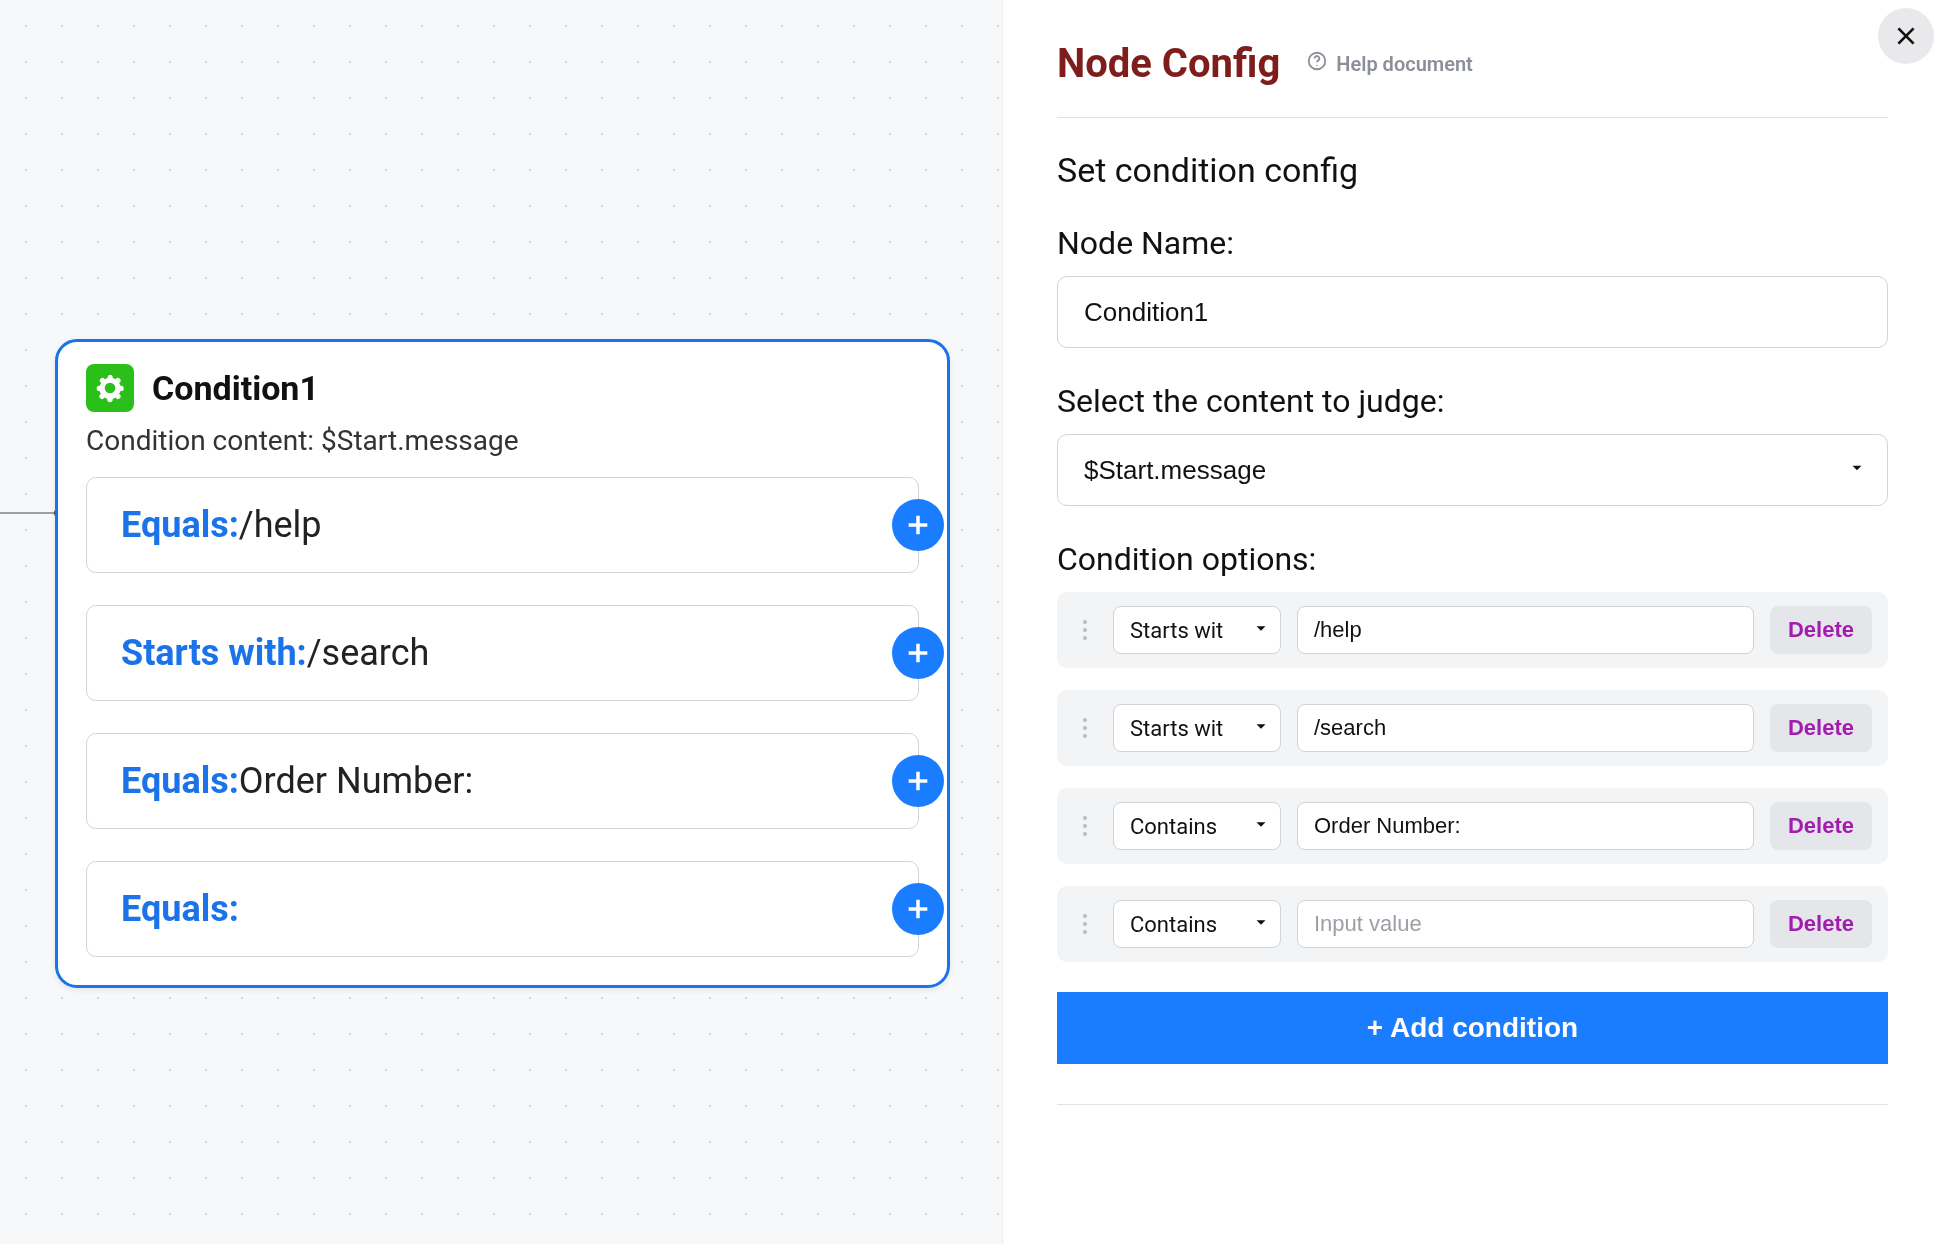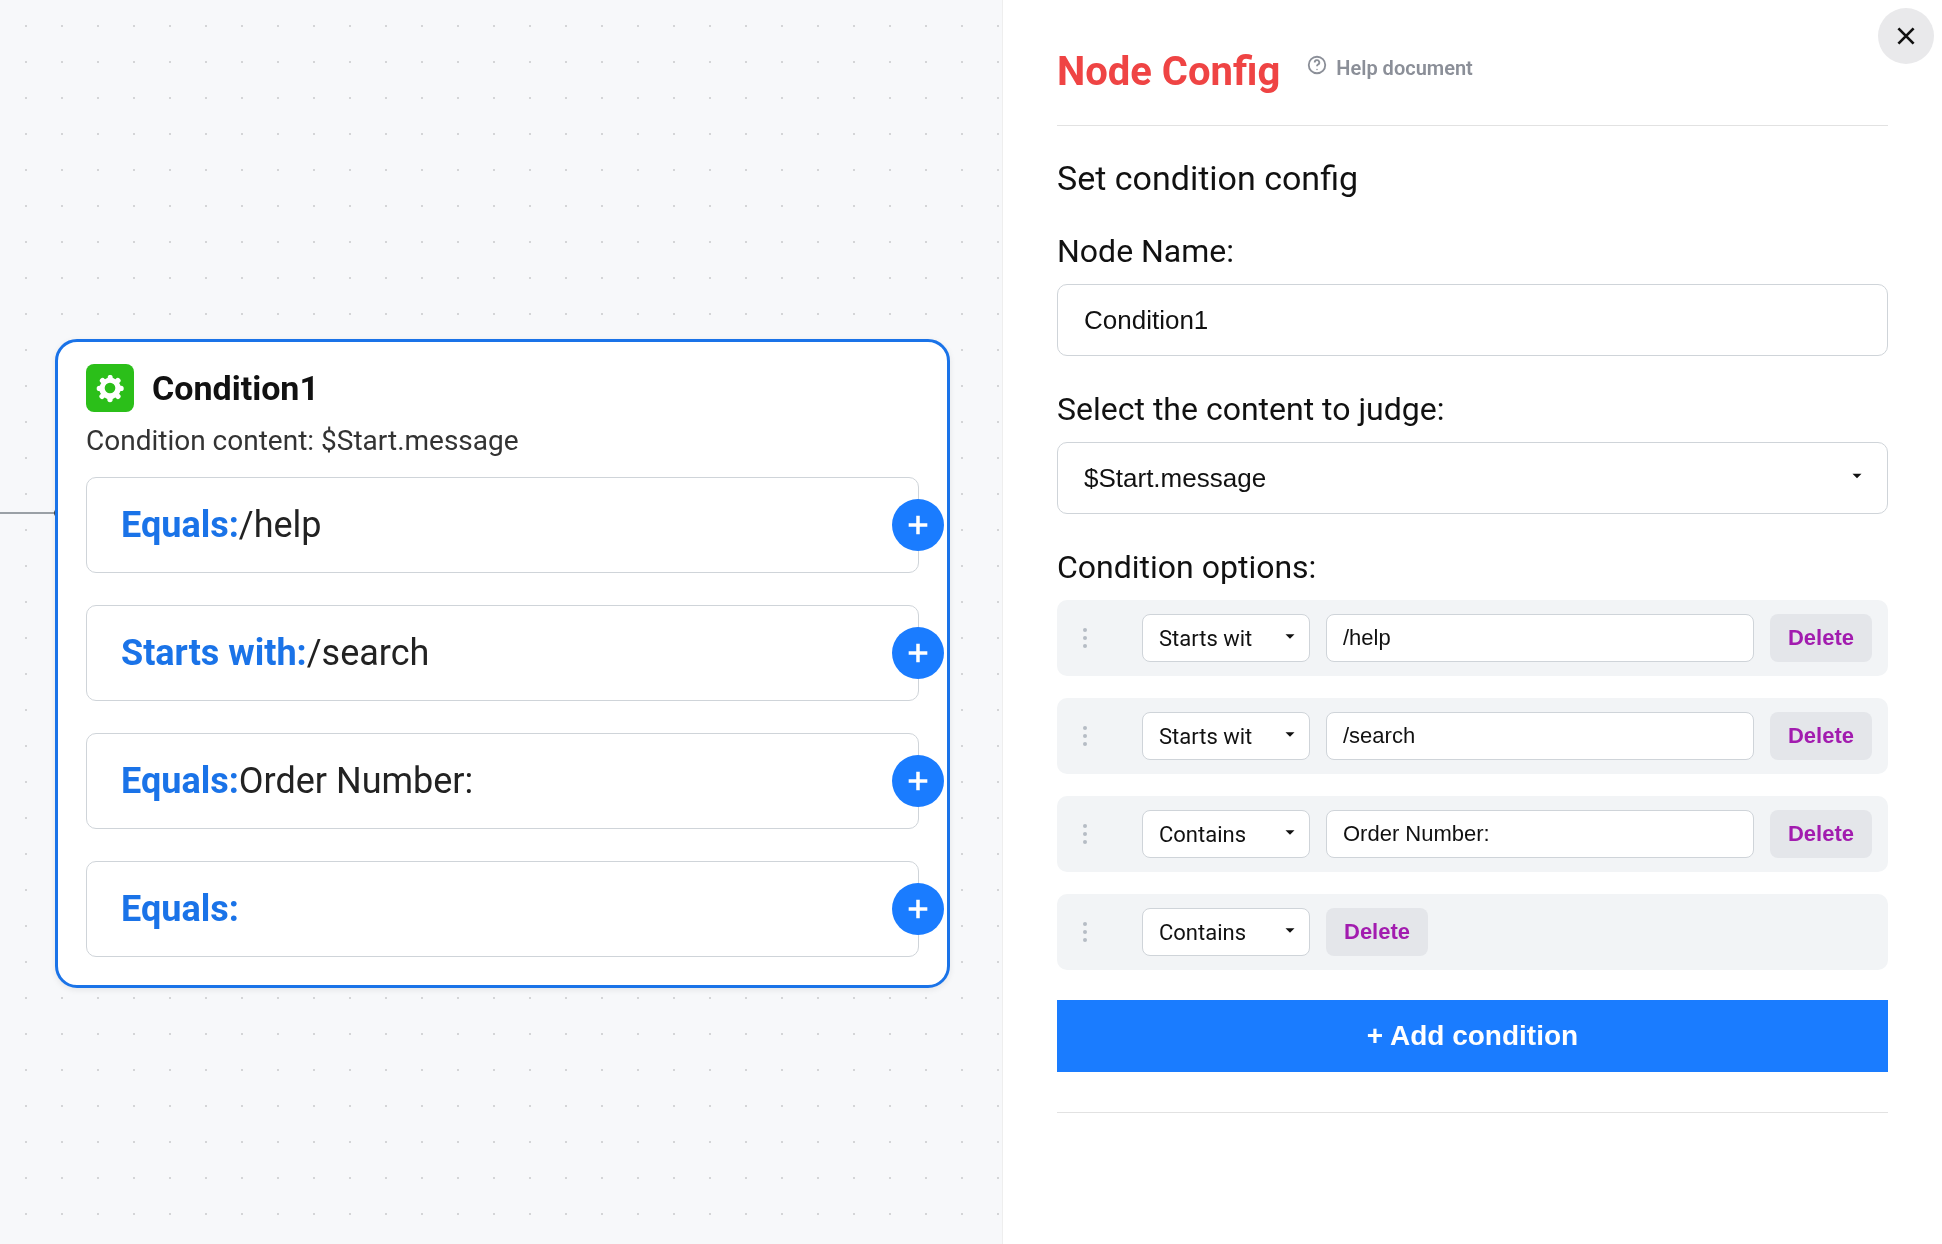--- a/index.html
+++ b/index.html
@@ -112,21 +112,21 @@
     border-radius: 50%;
     background: #e9e9eb;
     display: flex;
     align-items: center;
     justify-content: center;
     cursor: pointer;
   }
   .close svg { width: 26px; height: 26px; stroke: #111; stroke-width: 2.5; fill: none; }
 
   .panel-header { display: flex; align-items: center; gap: 26px; padding-bottom: 30px; border-bottom: 1px solid #e2e2e2; }
-  .panel-title { font-size: 40px; font-weight: 700; color: #ef4444; margin-top: 8px; }
+  .panel-title { font-size: 40px; font-weight: 700; color: #7f1d1d; }
   .help {
     display: flex;
     align-items: center;
     gap: 8px;
     font-size: 20px;
     font-weight: 600;
     color: #8b8f98;
     cursor: pointer;
   }
   .help svg { width: 22px; height: 22px; stroke: #8b8f98; stroke-width: 2; fill: none; }
@@ -185,21 +185,20 @@
     width: 168px;
     border: 1.5px solid #cfd4d9;
     border-radius: 8px;
     background: #fff;
     display: flex;
     align-items: center;
     padding: 0 38px 0 16px;
     font-size: 22px;
     color: #111;
     cursor: pointer;
-    margin-left: 29px;
   }
   .pill .caret { position: absolute; right: 10px; top: 50%; transform: translateY(-50%); }
 
   .val-input {
     flex: 1;
     height: 48px;
     border: 1.5px solid #cfd4d9;
     border-radius: 8px;
     background: #fff;
     padding: 0 16px;
@@ -381,20 +380,21 @@
           <span></span>
           <span></span>
           <span></span>
         </div>
         <div class="pill">
           <span>Contains</span>
           <span class="caret"><svg viewBox="0 0 24 24">
               <path d="M6 9l6 6 6-6z"></path>
             </svg></span>
         </div>
+        <input class="val-input" placeholder="Input value" style="">
         <button class="delete">Delete</button>
       </div>
     </div>
 
   <button class="add-cond">+ Add condition</button>
 
   <div class="panel-footer-divider"></div>
 </div>
 
 </body></html>

